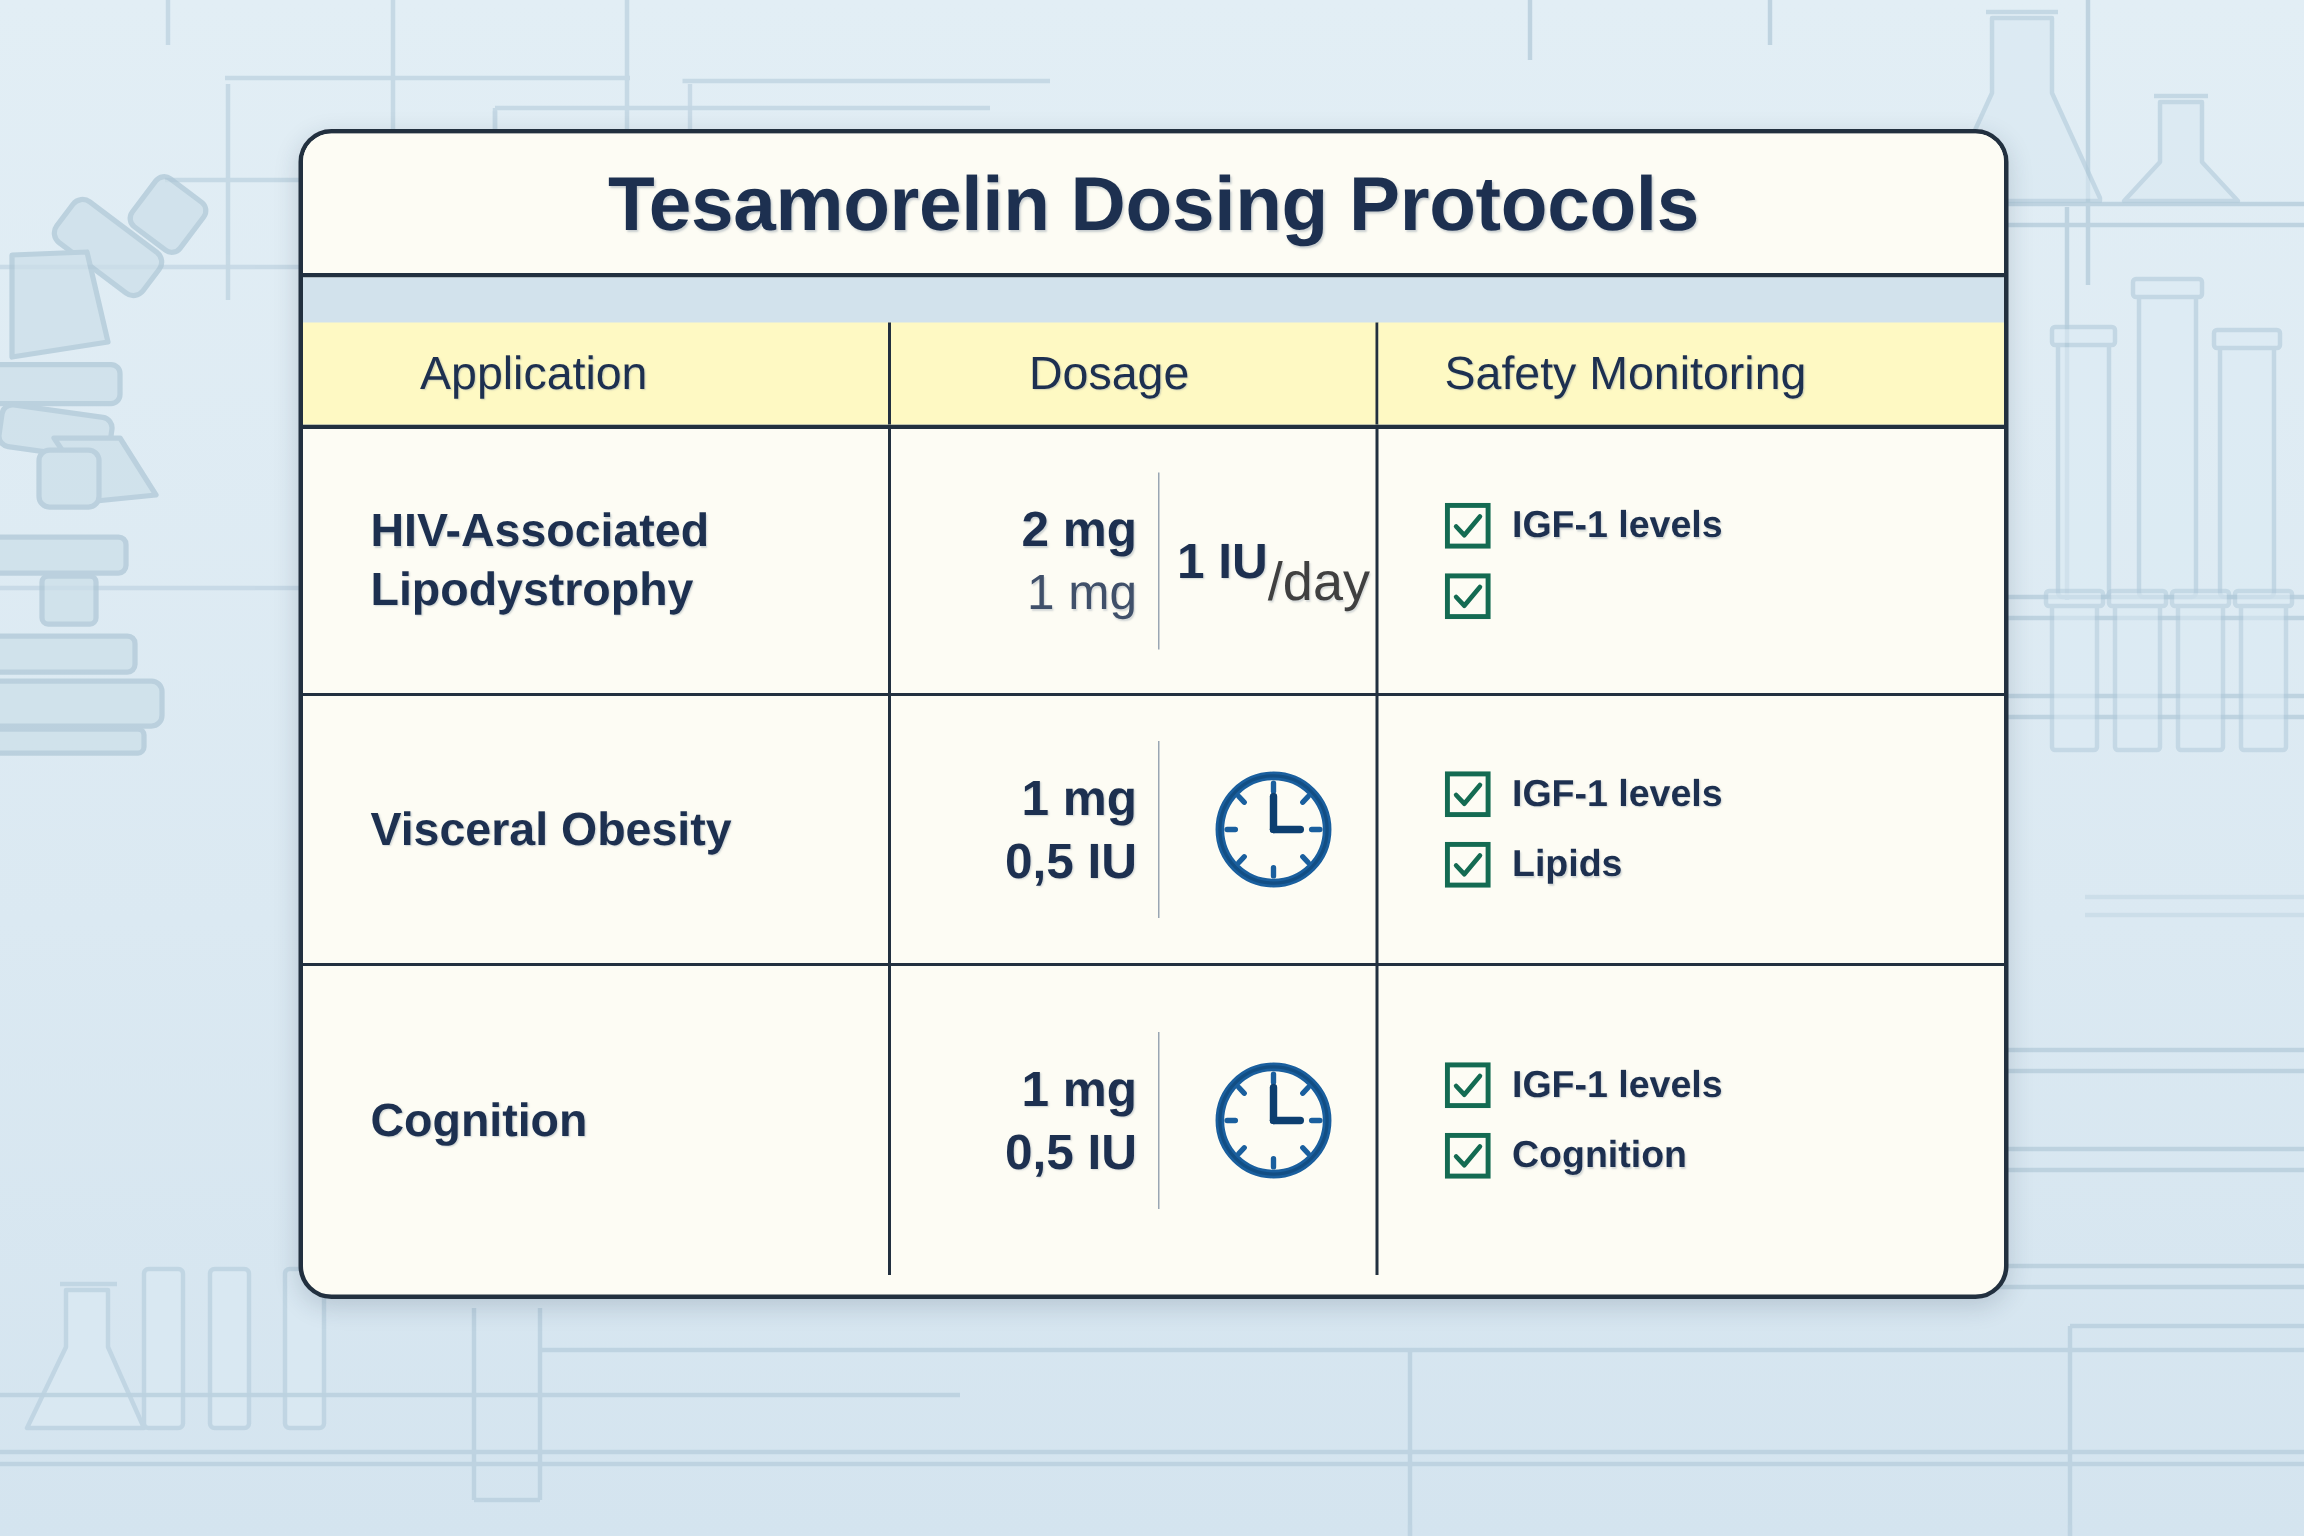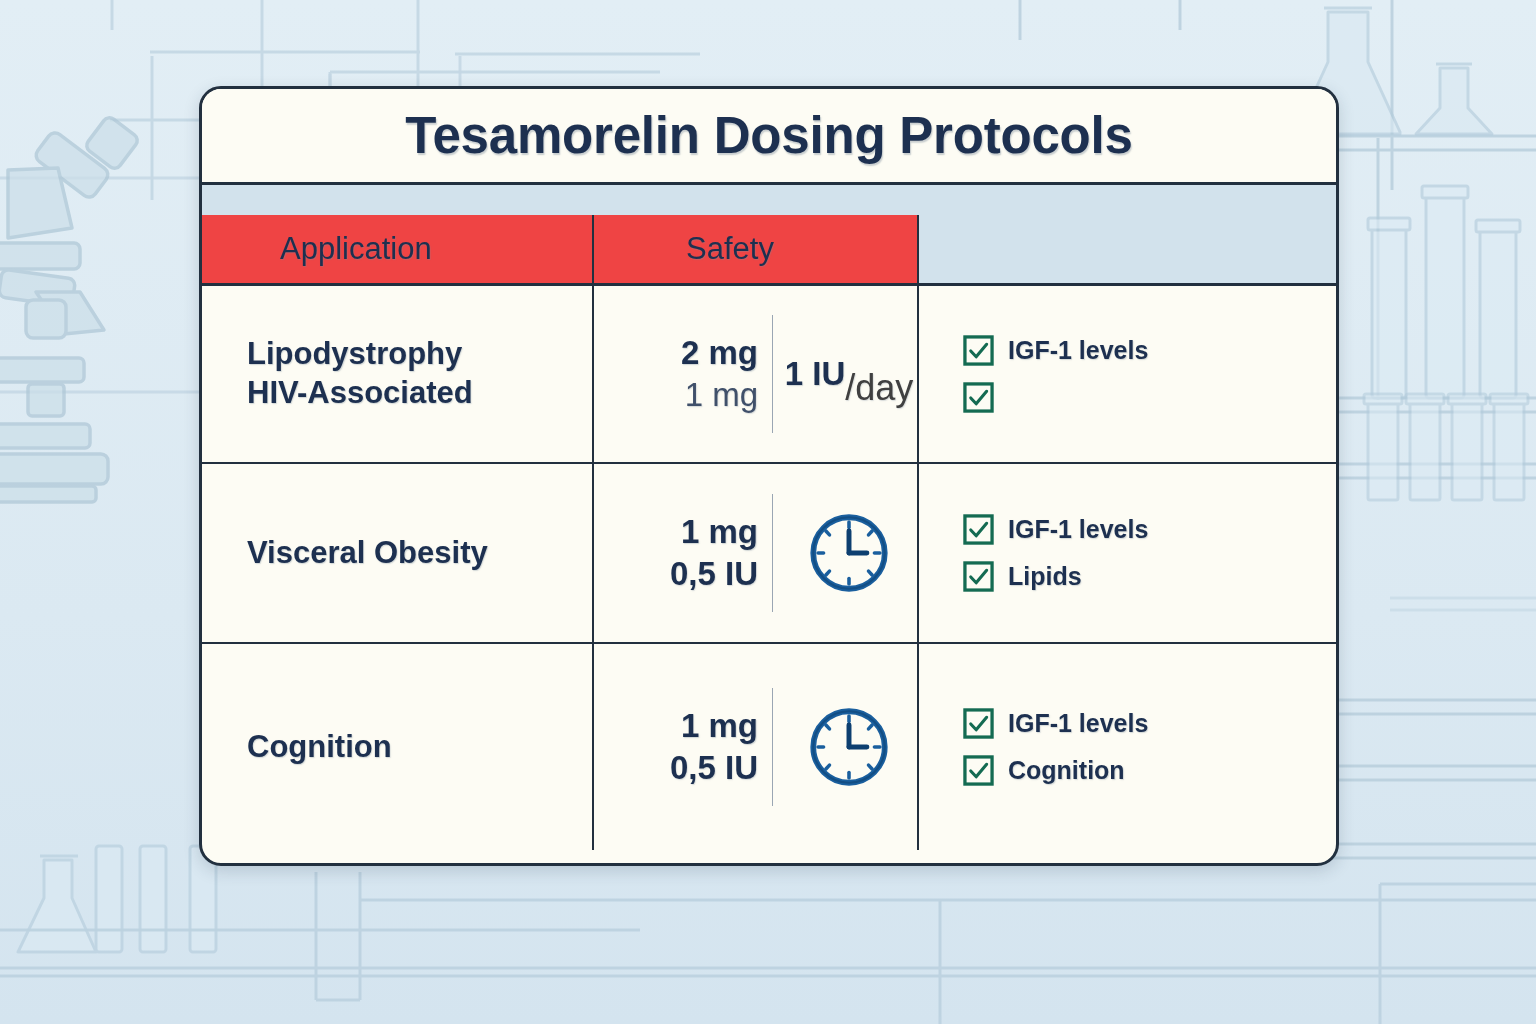--- a/index.html
+++ b/index.html
@@ -83,21 +83,21 @@
 
   
   #header-row {
     height: 101px;
     background: #d2e2ec;
     border-bottom: 3px solid #22303f;
   }
   #header-row .t-cell {
     display: flex;
     align-items: center;
-    background: #ef4444;
+    background: #fef9c3;
     margin-top: 30px;
   }
   .th-label {
     font-size: 31px;
     color: #1d3050;
     font-weight: normal;
     text-shadow: 0.8px 1px 1px rgba(125,140,155,0.34);
     white-space: nowrap;
   }
   #th-app  { padding-left: 78px; }
@@ -356,29 +356,32 @@
 
     <div id="title-band">
       <div id="table-title">Tesamorelin Dosing Protocols</div>
     </div>
 
     <div id="header-row" class="t-row">
       <div class="t-cell col-app vdiv">
         <span id="th-app" class="th-label">Application</span>
       </div>
       <div class="t-cell col-dose vdiv">
-        <span id="th-dose" class="th-label">Safety</span>
+        <span id="th-dose" class="th-label">Dosage</span>
+      </div>
+      <div class="t-cell col-safe">
+        <span id="th-safe" class="th-label">Safety Monitoring</span>
       </div>
     </div>
 
     <div class="t-row body-row row-h1">
       <div class="t-cell col-app vdiv">
         <div class="app-text">
+          <div>HIV-Associated</div>
           <div>Lipodystrophy</div>
-          <div>HIV-Associated</div>
         </div>
       </div>
 
       <div class="t-cell col-dose vdiv">
         <div class="dose-wrap">
           <div class="dose-left">
             <span class="dose-primary">2 mg</span>
             <span class="dose-secondary">1 mg</span>
           </div>
           <div class="dose-thin-div"></div>

